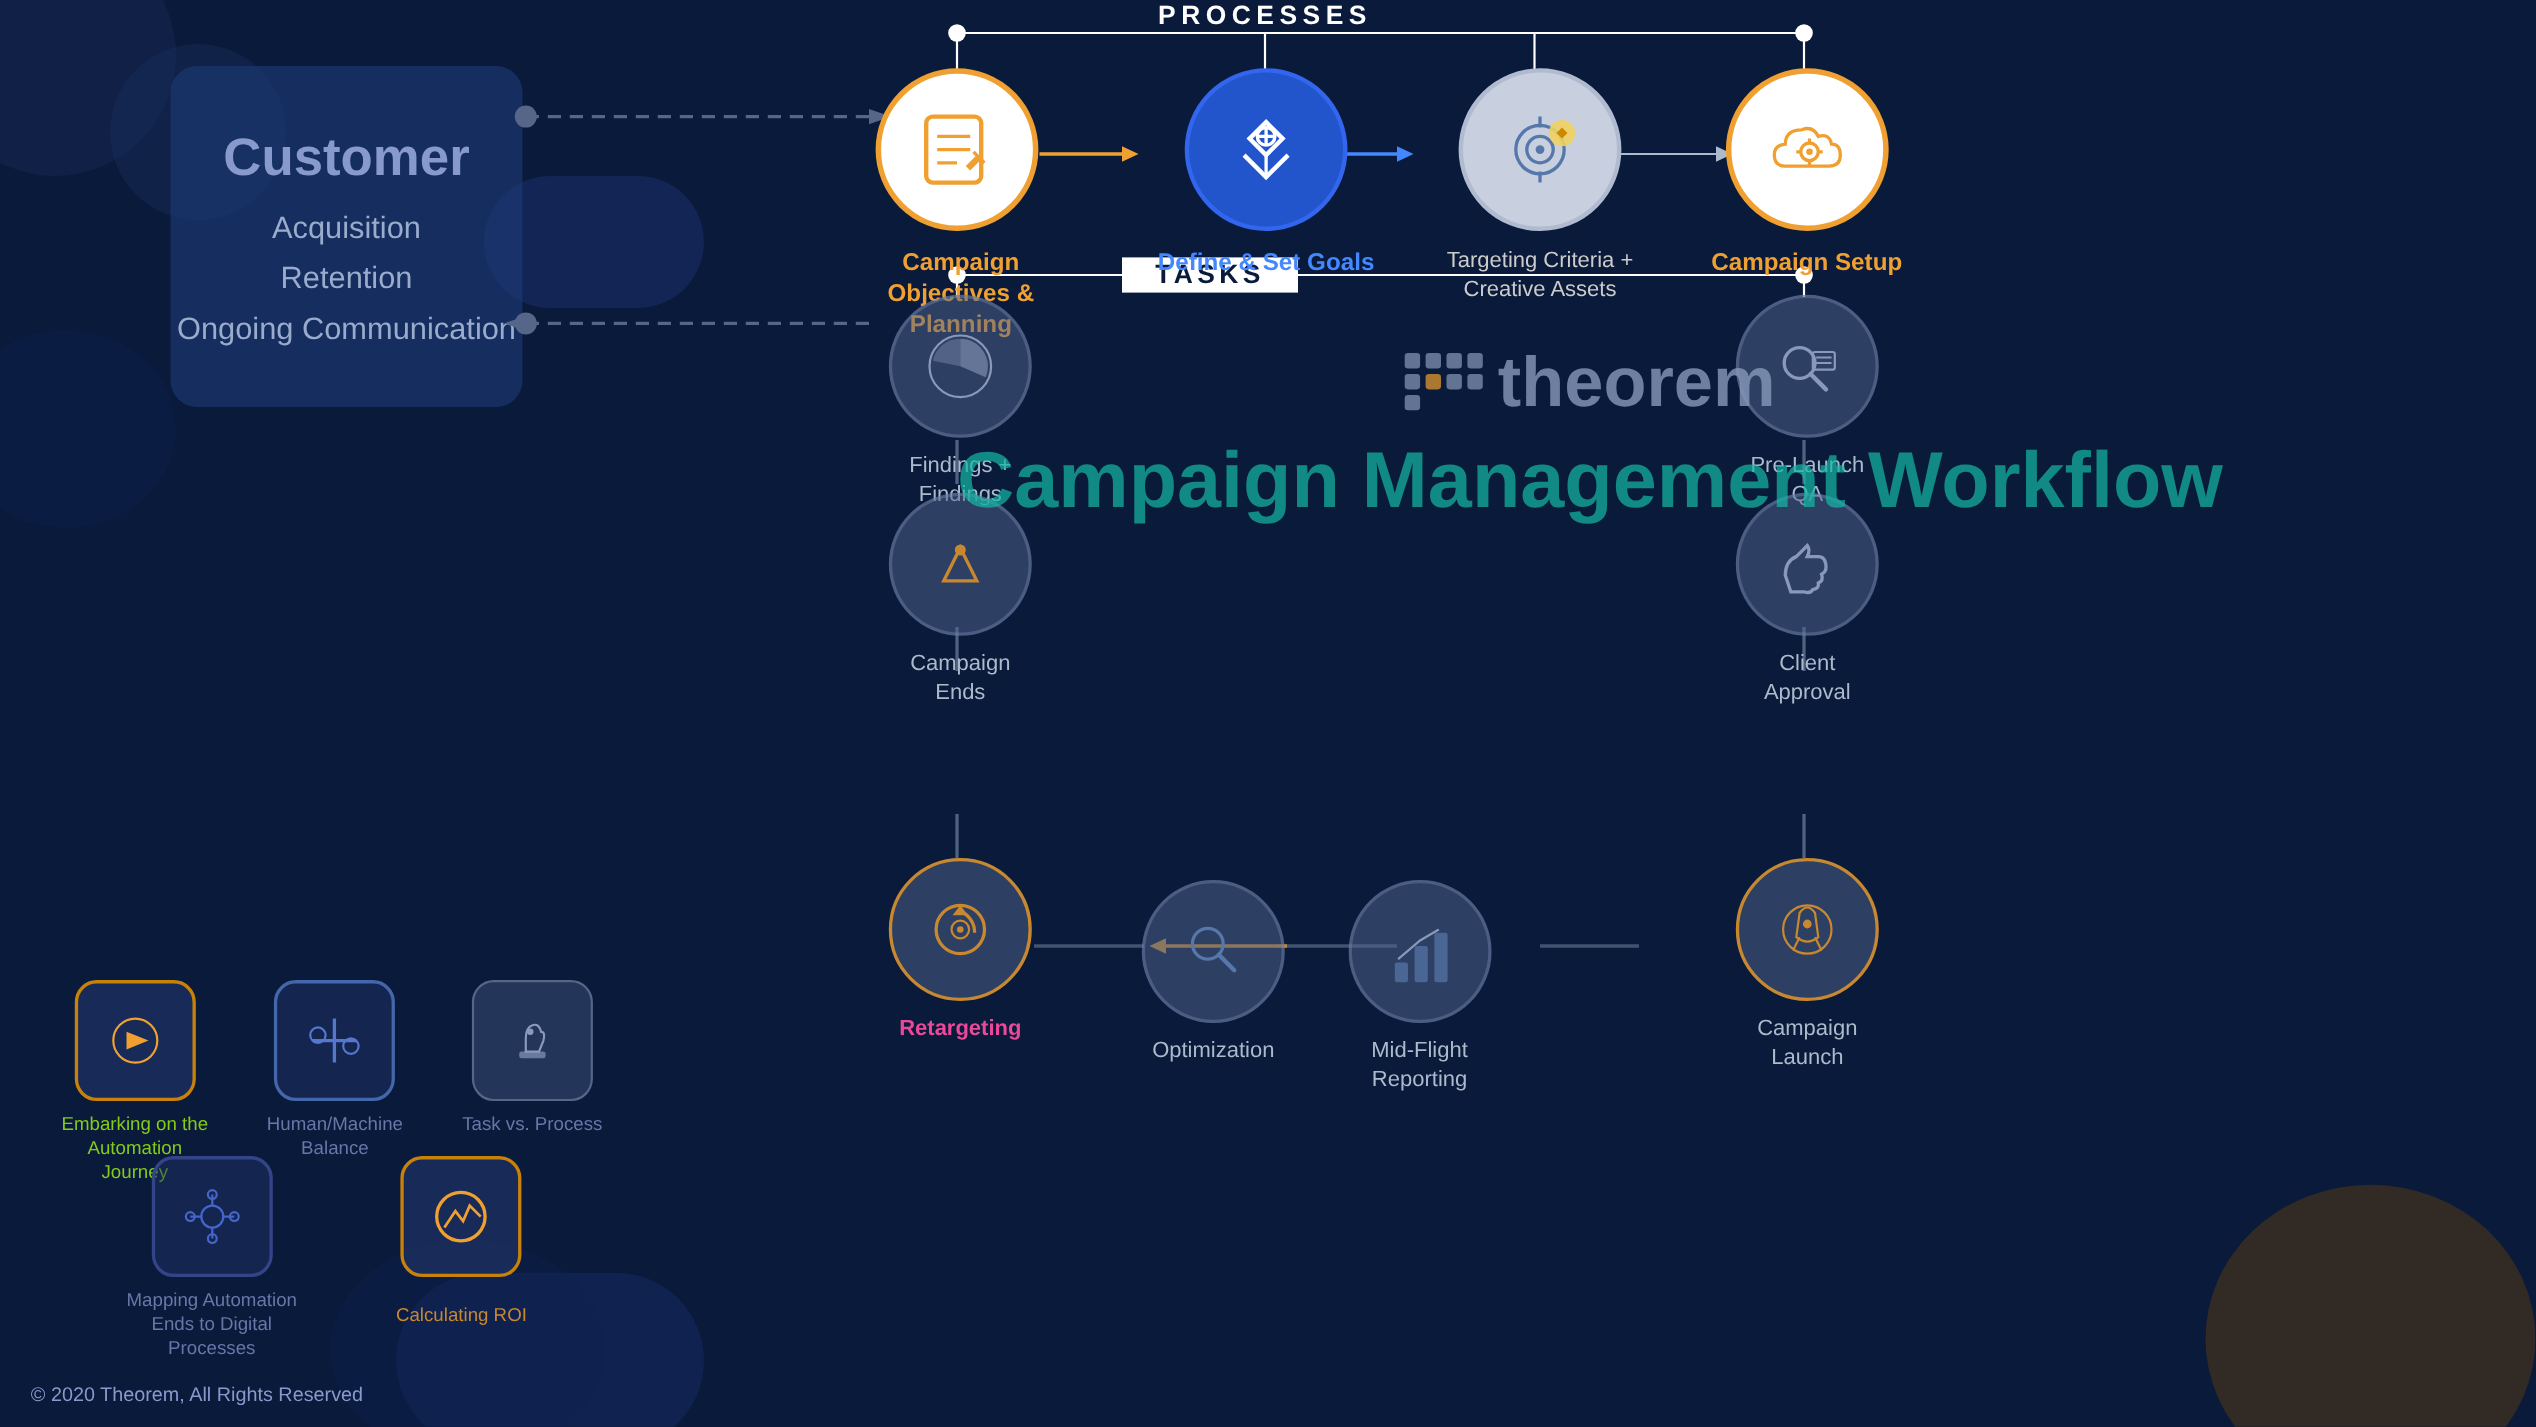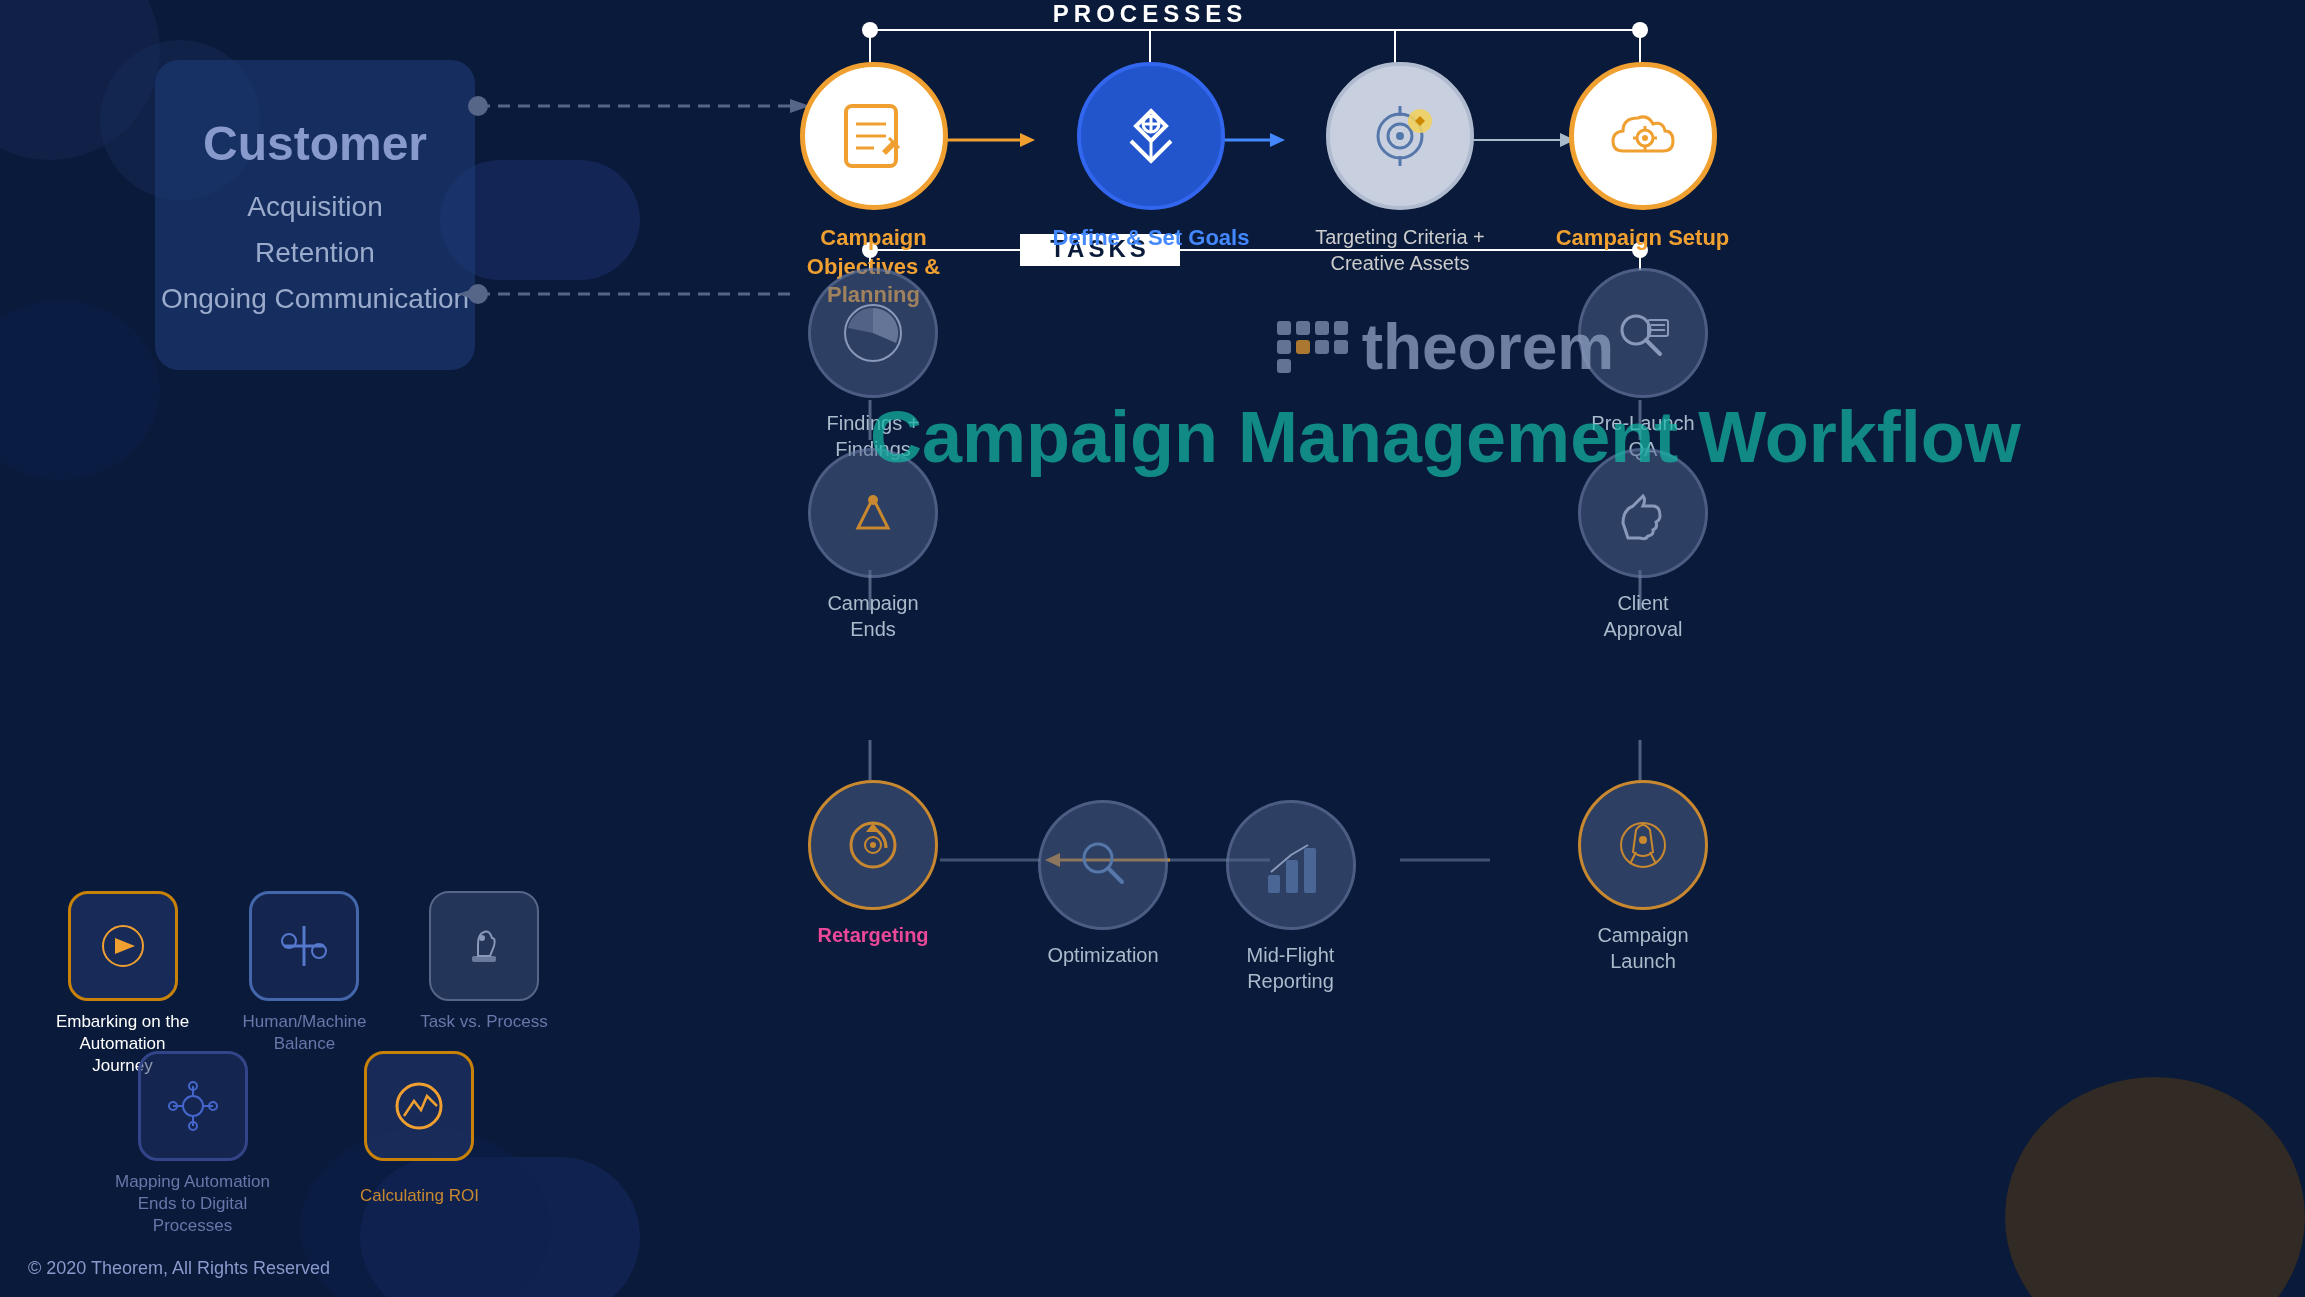--- a/index.html
+++ b/index.html
@@ -220,21 +220,21 @@
   <polygon points="790,99 810,106 790,113" fill="#556688"></polygon>
 
   <line x1="790" y1="294" x2="478" y2="294" stroke="#556688" stroke-width="3" stroke-dasharray="12,8"></line>
 
   <polygon points="478,287 458,294 478,301" fill="#556688"></polygon>
 
   <circle cx="478" cy="106" r="10" fill="#556688"></circle>
   <circle cx="478" cy="294" r="10" fill="#556688"></circle>
 </svg>
 
-<div style="position:absolute;top:62px;left:796px;display:flex;flex-direction:column;align-items:center;width:155px;">
+<div style="position:absolute;top:62px;left:796px;display:flex;flex-direction:column;align-items:flex-start;width:155px;">
   <div style="width:148px;height:148px;border-radius:50%;background:white;border:5px solid #f0a030;display:flex;align-items:center;justify-content:center;margin-bottom:14px;">
     <svg width="80" height="80" viewBox="0 0 80 80">
       <rect x="12" y="10" width="50" height="60" rx="6" fill="none" stroke="#f0a030" stroke-width="4"></rect>
       <line x1="22" y1="28" x2="52" y2="28" stroke="#f0a030" stroke-width="3"></line>
       <line x1="22" y1="40" x2="52" y2="40" stroke="#f0a030" stroke-width="3"></line>
       <line x1="22" y1="52" x2="40" y2="52" stroke="#f0a030" stroke-width="3"></line>
       <path d="M48 55 L58 45 L62 49 L52 59 Z" fill="#f0a030"></path>
       <line x1="55" y1="42" x2="65" y2="52" stroke="#f0a030" stroke-width="3"></line>
     </svg>
   </div>
@@ -398,21 +398,21 @@
 
 <div style="position:absolute;bottom:220px;left:55px;">
   
   <div style="display:inline-flex;flex-direction:column;align-items:center;gap:10px;width:135px;vertical-align:top;">
     <div style="width:110px;height:110px;border-radius:20px;background:rgba(30,50,100,0.7);border:3px solid #c8820a;display:flex;align-items:center;justify-content:center;">
       <svg width="60" height="60" viewBox="0 0 60 60">
         <circle cx="30" cy="30" r="20" fill="none" stroke="#f0a030" stroke-width="2"></circle>
         <polygon points="22,22 22,38 42,30" fill="#f0a030"></polygon>
       </svg>
     </div>
-    <div style="font-size:17px;color:#ffffff;text-align:center;line-height:1.3;max-width:135px;">Embarking on the Automation Journey</div>
+    <div style="font-size:17px;color:#84cc16;text-align:center;line-height:1.3;max-width:135px;">Embarking on the Automation Journey</div>
   </div>
 
   
   <div style="display:inline-flex;flex-direction:column;align-items:center;gap:10px;width:140px;vertical-align:top;margin-left:40px;">
     <div style="width:110px;height:110px;border-radius:20px;background:rgba(30,50,100,0.5);border:3px solid #4466aa;display:flex;align-items:center;justify-content:center;">
       <svg width="60" height="60" viewBox="0 0 60 60">
         <line x1="30" y1="10" x2="30" y2="50" stroke="#5577cc" stroke-width="3"></line>
         <line x1="10" y1="30" x2="50" y2="30" stroke="#5577cc" stroke-width="3"></line>
         <circle cx="15" cy="25" r="7" fill="none" stroke="#5577cc" stroke-width="2"></circle>
         <circle cx="45" cy="35" r="7" fill="none" stroke="#5577cc" stroke-width="2"></circle>

